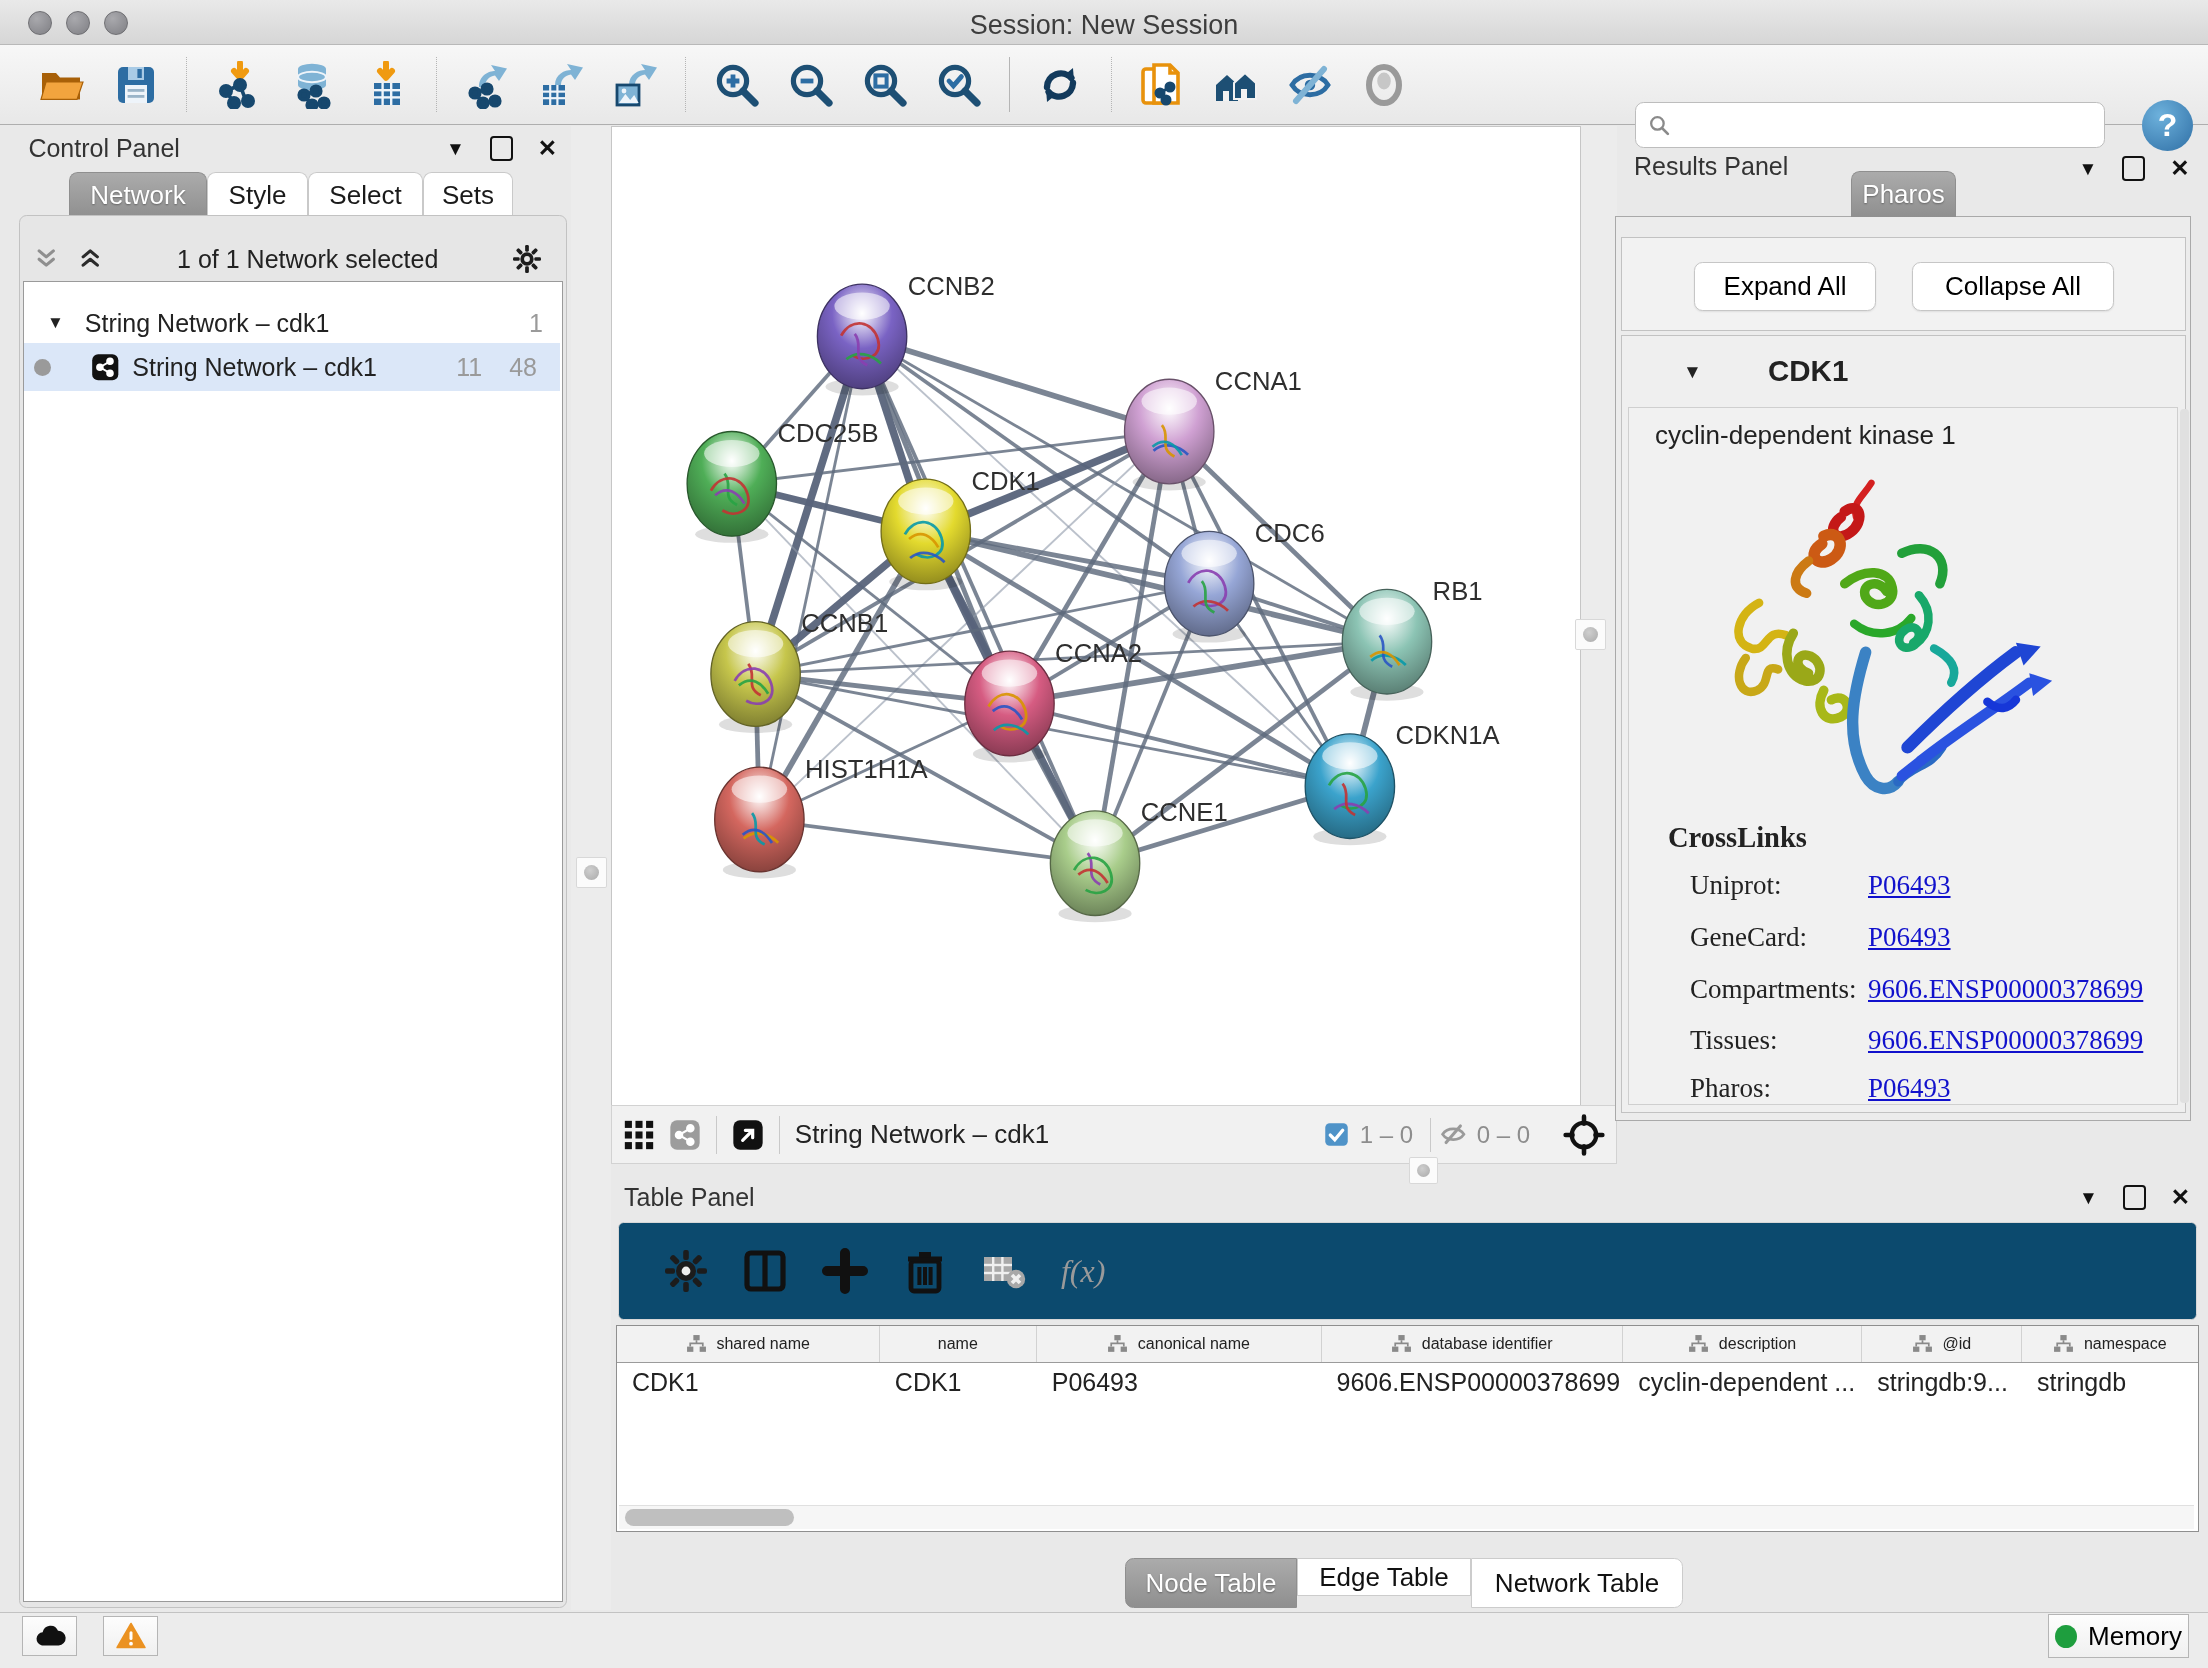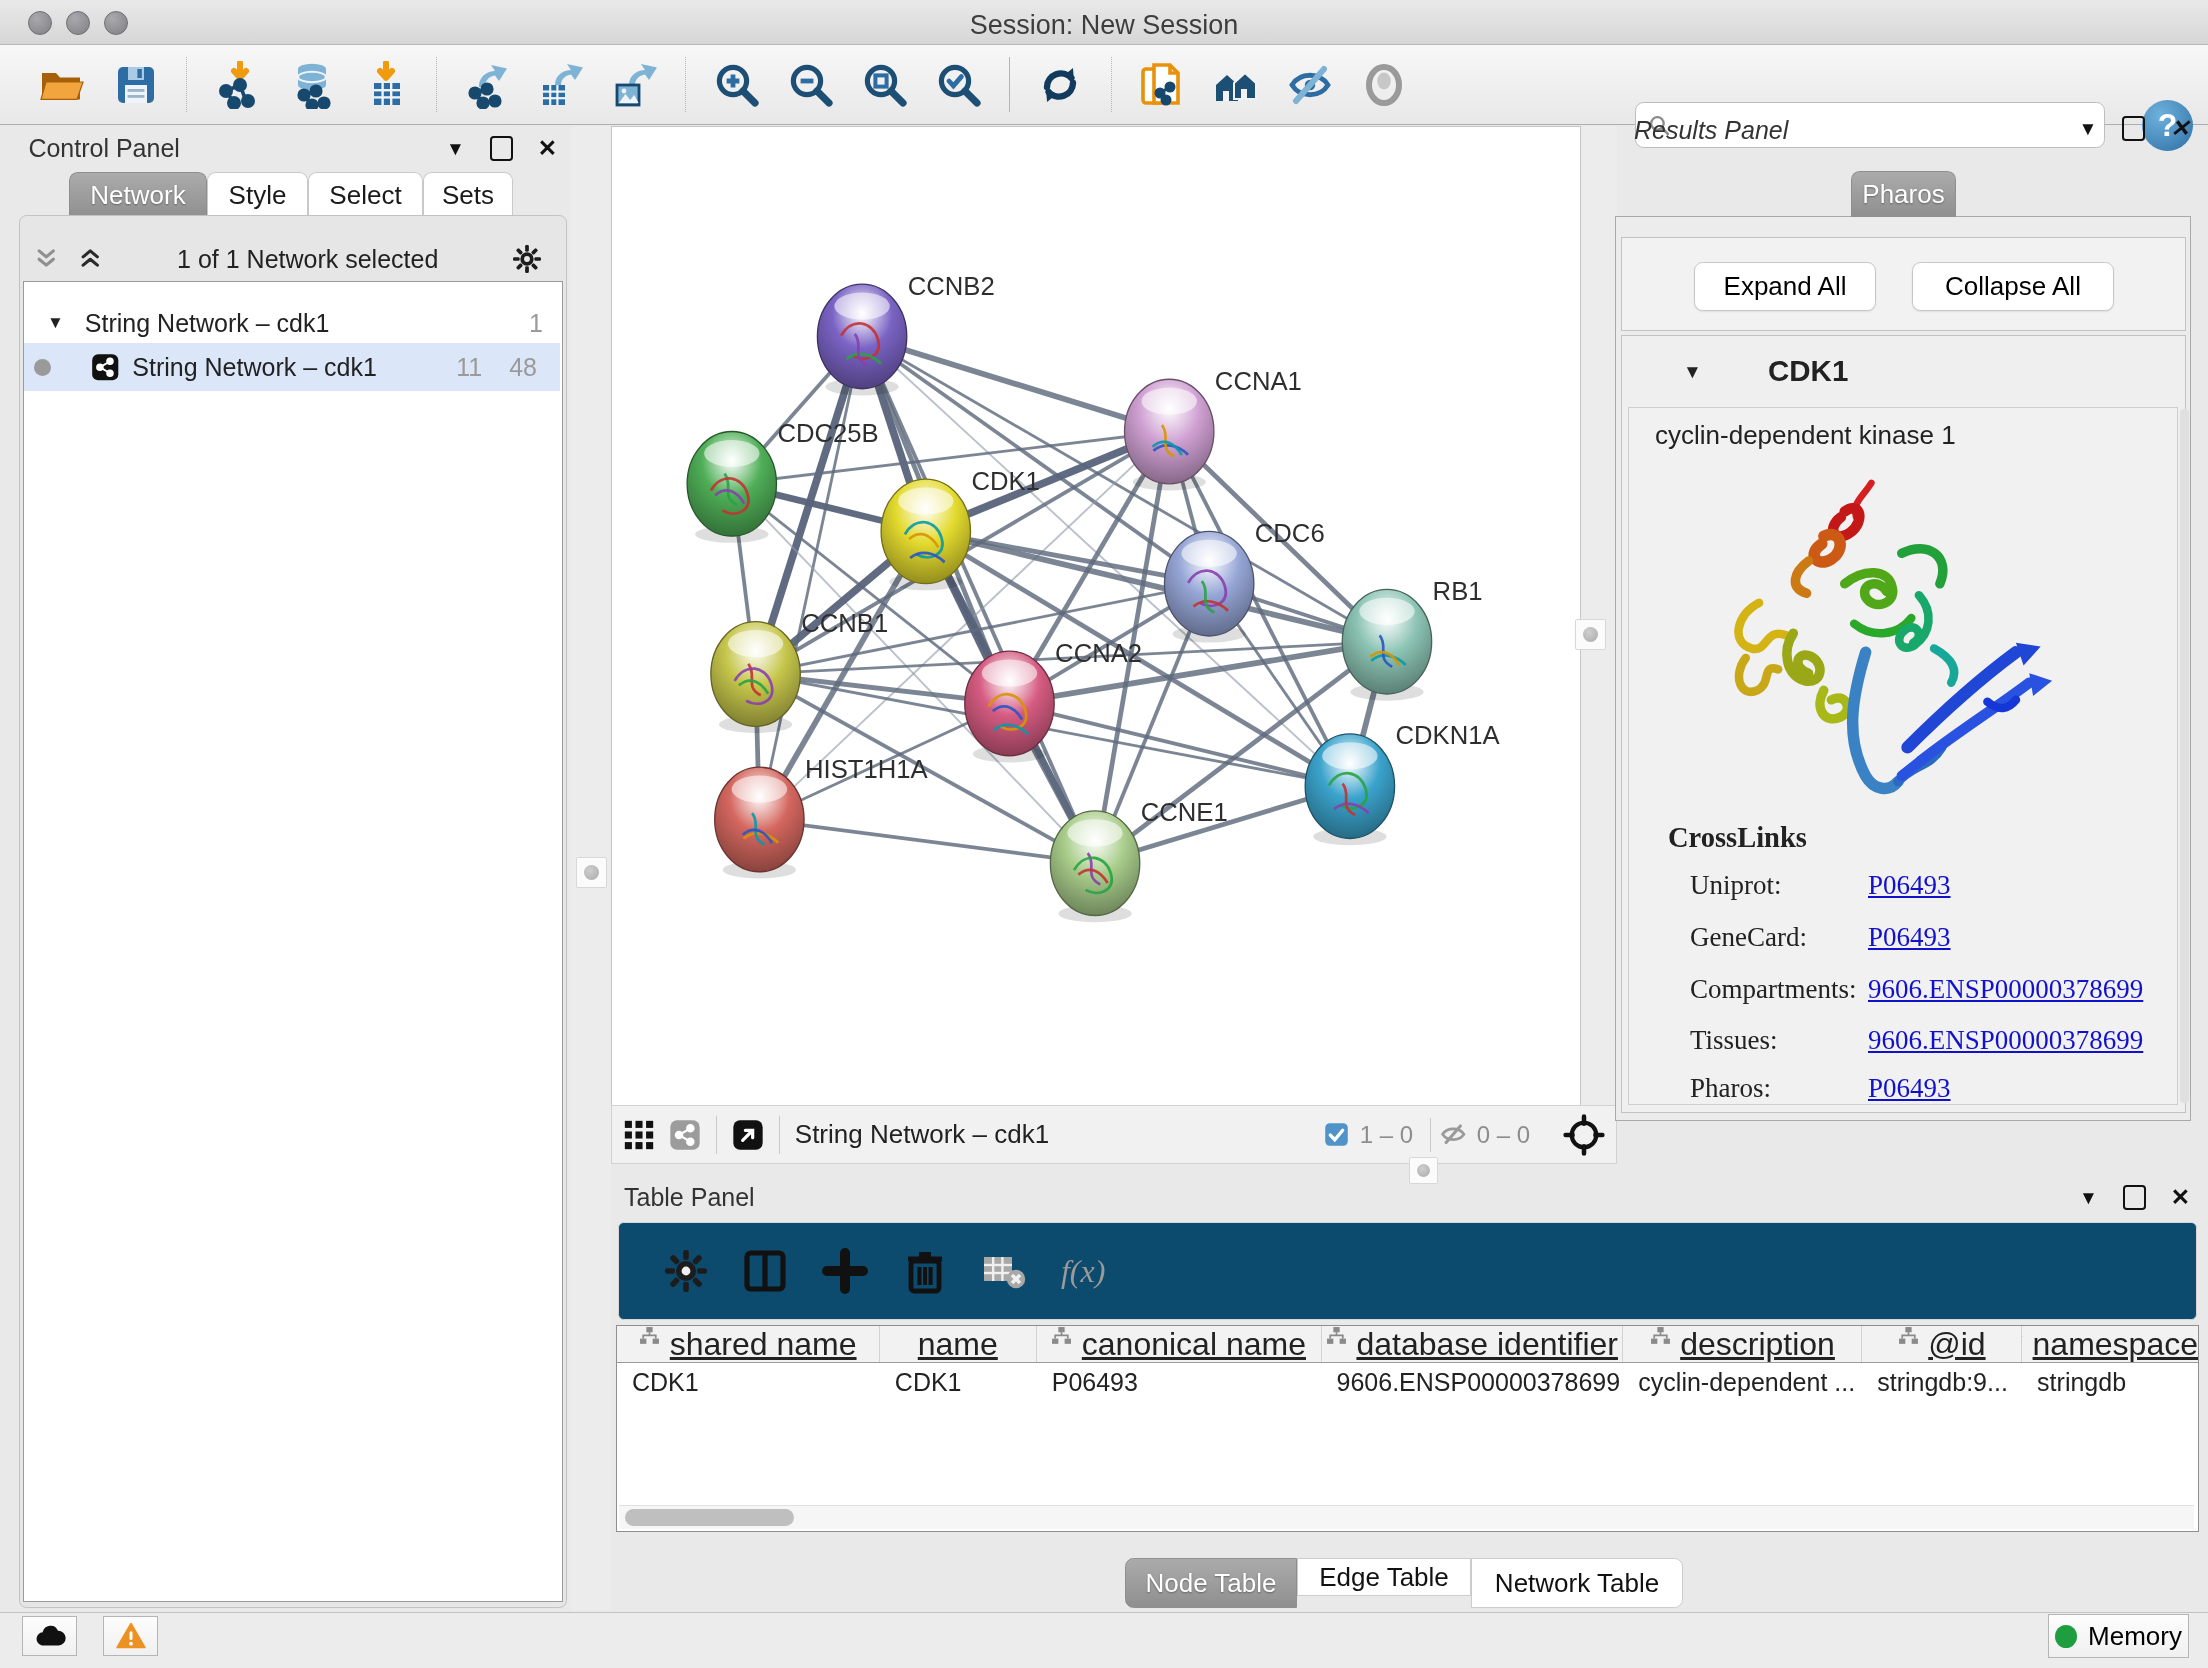--- a/index.html
+++ b/index.html
@@ -66,22 +66,22 @@
   .rp-inner{left:1628px;top:407px;width:550px;height:698px;background:#f1f1f1;border:1px solid #cfcfcf;box-sizing:border-box;}
   .serif{font-family:"Liberation Serif",serif;}
   .xl-row{position:absolute;font-size:27px;}
   .xl-link{color:#1111cc;text-decoration:underline;}
   
   .tp-toolbox{left:618px;top:1222px;width:1579px;height:98px;background:#0c4a6e;border:1px solid #d7d7d7;
     border-radius:5.7px;display:flex;align-items:center;padding-left:27px;box-sizing:border-box;}
   .tp-toolbox .tbtn{margin:0 13.3px;}
   .tbl{left:616px;top:1325px;width:1583px;height:207px;background:#fff;border:1.9px solid #8f8f8f;box-sizing:border-box;}
   .tbl-head{display:flex;height:36px;background:#f2f2f2;border-bottom:1.9px solid #9b9b9b;}
-  .th{display:flex;align-items:flex-start;justify-content:center;font-size:32px;color:#222;
-    border-right:1px solid #d2d2d2;box-sizing:border-box;overflow:hidden;white-space:nowrap;gap:9.5px;text-decoration:underline;}
+  .th{display:flex;align-items:center;justify-content:center;font-size:16px;color:#222;
+    border-right:1px solid #d2d2d2;box-sizing:border-box;overflow:hidden;white-space:nowrap;gap:9.5px;}
   .tbl-row{display:flex;height:38px;}
   .td{font-size:25px;display:flex;align-items:center;padding-left:15px;box-sizing:border-box;
     overflow:hidden;white-space:nowrap;}
   .hscroll{position:absolute;left:1.9px;bottom:1.9px;width:1575px;height:23px;background:#f6f6f6;border-top:1px solid #e0e0e0;}
   .hthumb{position:absolute;left:5.7px;top:2.9px;width:169px;height:17px;border-radius:8.6px;background:#bfbfbf;}
   .btab{position:absolute;box-sizing:border-box;border:1px solid #cccccc;background:#fff;font-size:26px;
     display:flex;align-items:center;justify-content:center;border-radius:8.6px;color:#111;}
   .btab.sel{background:linear-gradient(#ababab,#8f8f8f);color:#fff;border-color:#8f8f8f;
     text-shadow:0 1px 1.9px rgba(0,0,0,.35);border-radius:8.6px 0 0 8.6px;}
   
@@ -613,21 +613,21 @@
     <svg width="42" height="42" viewBox="0 0 24 24" style="margin:0 11.4px 0 23px">
       <circle cx="12" cy="12" r="7" fill="none" stroke="#111" stroke-width="2.4"></circle>
       <path d="M12,1.5 v4 M12,18.5 v4 M1.5,12 h4 M18.5,12 h4" stroke="#111" stroke-width="2.6" stroke-linecap="round"></path>
     </svg>
   </span>
 </div>
 <div class="grip" style="left:1409px;top:1157px;width:27px;height:25px;">
     <i style="width:13.3px;height:13.3px;"></i>
   </div>
 
-<div class="abs" style="left:1617px;top:116px;width:582px;height:38px;display:flex;align-items:flex-start;font-style:italic;">
+<div class="abs" style="left:1617px;top:143px;width:582px;height:38px;display:flex;align-items:flex-end;">
   <span class="ph-title" style="margin-left:17px">Results Panel</span>
   <span style="margin-left:auto;display:flex;align-items:center;gap:25px;margin-right:9.5px;">
     <span class="ph-ico" style="font-size:19px">▼</span>
     <span class="float-ico"></span>
     <span class="ph-ico" style="font-weight:bold">✕</span>
   </span>
 </div>
 <div class="tab sel" style="left:1851px;top:171px;width:105px;height:46px;z-index:2;">
     <span>Pharos</span>
   </div>

